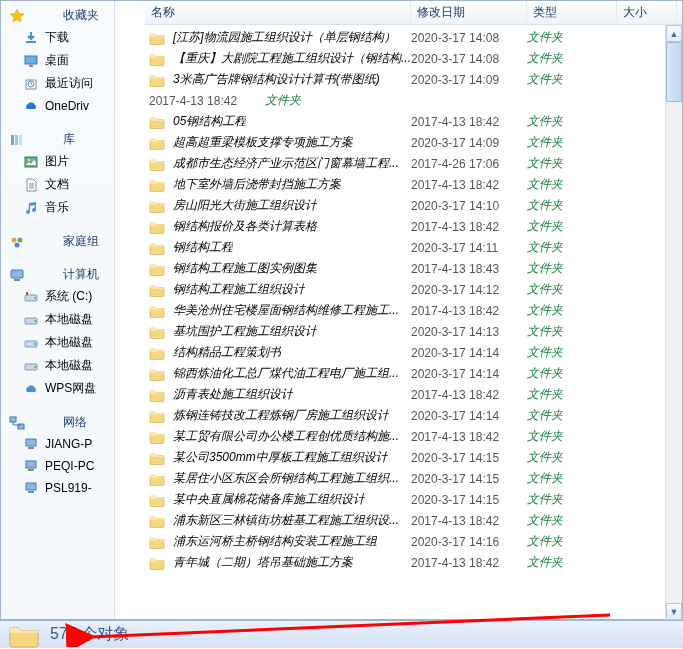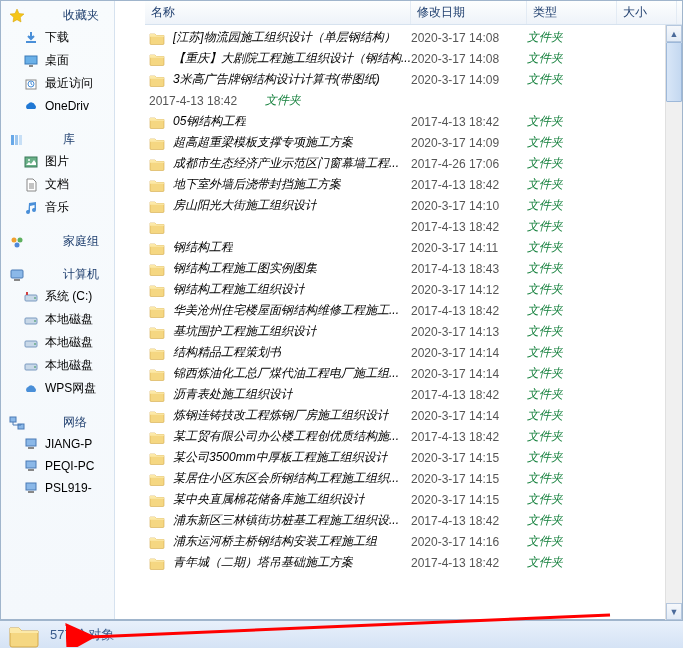--- a/index.html
+++ b/index.html
@@ -117,21 +117,21 @@
       flex-shrink: 0;
     }
     .status-bar {
       height: 28px;
       background: linear-gradient(to bottom, #e8f0fb, #d5e3f5);
       border-top: 1px solid #a0b5cc;
       display: flex;
       align-items: center;
       padding-left: 8px;
       color: #3a5b8c;
-      font-size: 13px;
+      font-size: 16px;
     }
     .status-bar .big-folder {
       width: 32px;
       height: 26px;
       margin-right: 10px;
     }
     .arrow-overlay {
       position: absolute;
       left: 60px;
       bottom: 2px;
@@ -485,20 +485,21 @@
           </div>
           <div class="cell-date">2020-3-17 14:10</div>
           <div class="cell-type">文件夹</div>
         </div>
         <div class="file-row">
           <div class="cell-name">
             <span class="folder-icon"><svg viewBox="0 0 16 14" width="16" height="14">
                 <path fill="#f5d782" stroke="#d4a94a" stroke-width="0.6" d="M1 3h5l1.5 1.5H15v8a1 1 0 0 1-1 1H2a1 1 0 0 1-1-1z"></path>
                 <path fill="#fce9a8" d="M1 3h5l1.5 1.5H15v1.2H1z"></path>
               </svg></span>
+            <span class="fname">钢结构报价及各类计算表格</span>
           </div>
           <div class="cell-date">2017-4-13 18:42</div>
           <div class="cell-type">文件夹</div>
         </div>
         <div class="file-row">
           <div class="cell-name">
             <span class="folder-icon"><svg viewBox="0 0 16 14" width="16" height="14">
                 <path fill="#f5d782" stroke="#d4a94a" stroke-width="0.6" d="M1 3h5l1.5 1.5H15v8a1 1 0 0 1-1 1H2a1 1 0 0 1-1-1z"></path>
                 <path fill="#fce9a8" d="M1 3h5l1.5 1.5H15v1.2H1z"></path>
               </svg></span>

